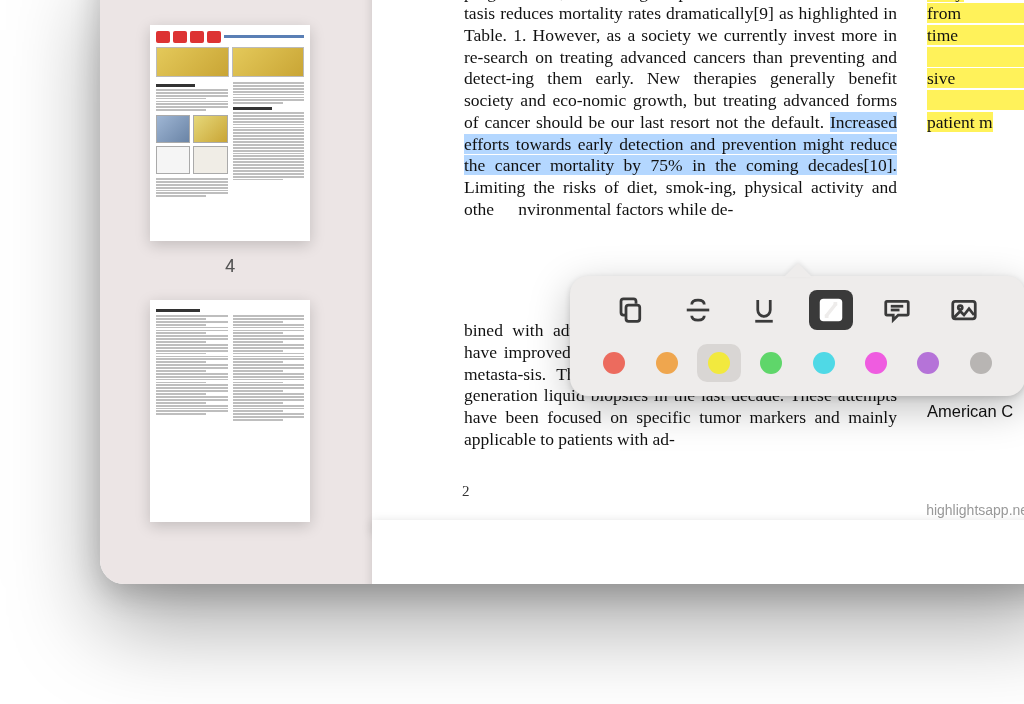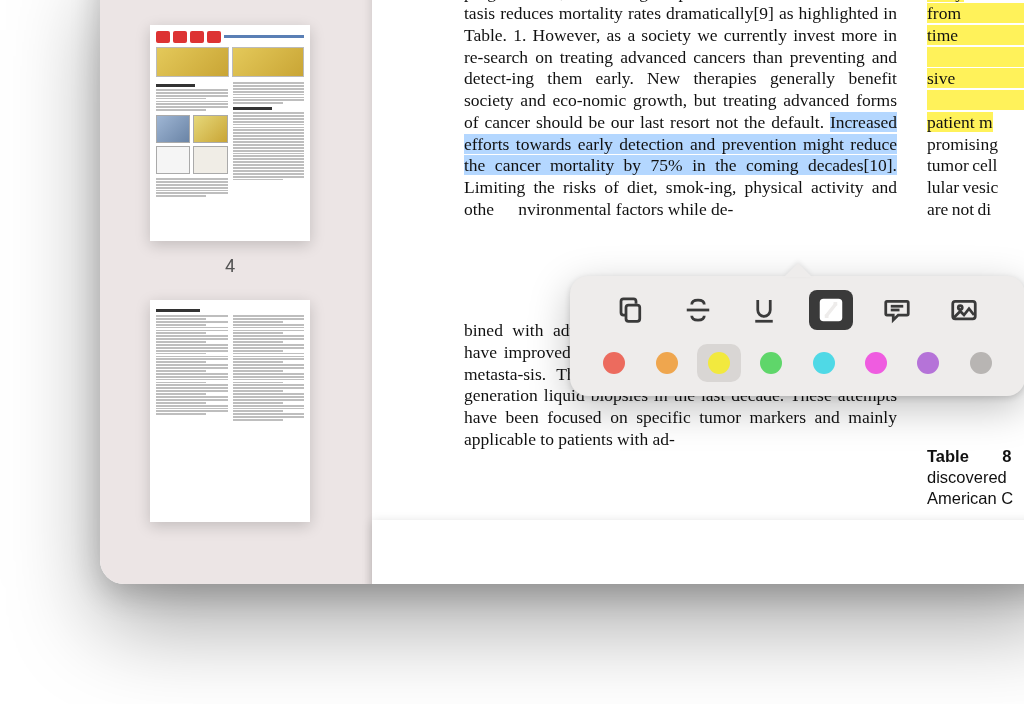--- a/index.html
+++ b/index.html
@@ -287,21 +287,20 @@
     <div class="page">
       <div class="columns">
         <div class="colL">
           <span>to as metastasis and it is a defining characteristic of cancer progression[7, 8].  Starting the patient treatment before metas-tasis reduces mortality rates dramatically[9] as highlighted in Table. 1.  However, as a society we currently invest more in re-search on treating advanced cancers than preventing and detect-ing them early.  New therapies generally benefit society and eco-nomic growth, but treating advanced forms of cancer should be our last resort not the default.  </span><span class="sel">Increased efforts towards early detection and prevention might reduce the cancer mortality by 75% in the coming decades[10].</span><span> Limiting the risks of diet, smok-ing, physical activity and othe</span><span style="margin-left:24px">nvironmental factors while de-</span>
           <div style="height:100px"></div>
           <span>bined with advancements in DNA sequencing technology have improved our understanding of tumor progression and metasta-sis. This has facilitated the development of first generation liquid biopsies in the last decade. These attempts have been focused on specific tumor markers and mainly applicable to patients with ad-</span>
         </div>
         <div class="colR">
           <br>
           <span class="hl">away from&nbsp;&nbsp;&nbsp;&nbsp;&nbsp;&nbsp;&nbsp;&nbsp;&nbsp;&nbsp;&nbsp;&nbsp;&nbsp;&nbsp;&nbsp;&nbsp;&nbsp;&nbsp;&nbsp;&nbsp;&nbsp;&nbsp;&nbsp;&nbsp; time and &nbsp;&nbsp;&nbsp;&nbsp;&nbsp;&nbsp;&nbsp;&nbsp;&nbsp;&nbsp;&nbsp;&nbsp;&nbsp;&nbsp;&nbsp;&nbsp;&nbsp;&nbsp;&nbsp;&nbsp;&nbsp;&nbsp;&nbsp;&nbsp;&nbsp; sive tests &nbsp;&nbsp;&nbsp;&nbsp;&nbsp;&nbsp;&nbsp;&nbsp;&nbsp;&nbsp;&nbsp;&nbsp;&nbsp;&nbsp;&nbsp;&nbsp;&nbsp;&nbsp;&nbsp;&nbsp;&nbsp;&nbsp;&nbsp;&nbsp; patient m</span><br>
-          <span style="word-spacing:-1px">promising<br>tumor cell<br>lular vesic<br>are not di</span>
           <div style="height:210px"></div>
           <div class="tablecap"><b>Table 8</b><span> Co discovered American C</span></div>
         </div>
       </div>
       <div class="pageno">2</div>
       <div class="watermark">highlightsapp.net</div>
     </div>
     <div class="page2"></div>
   </div>
 </div>

